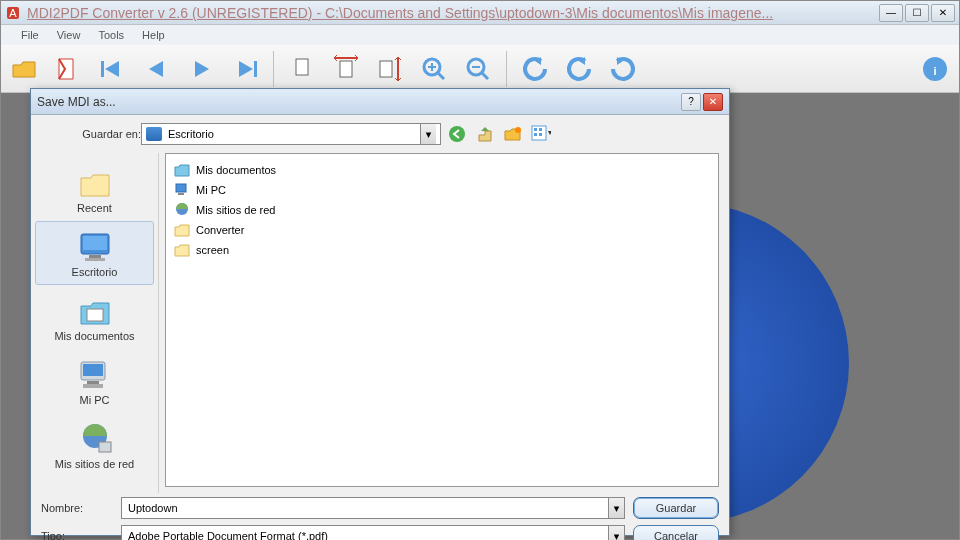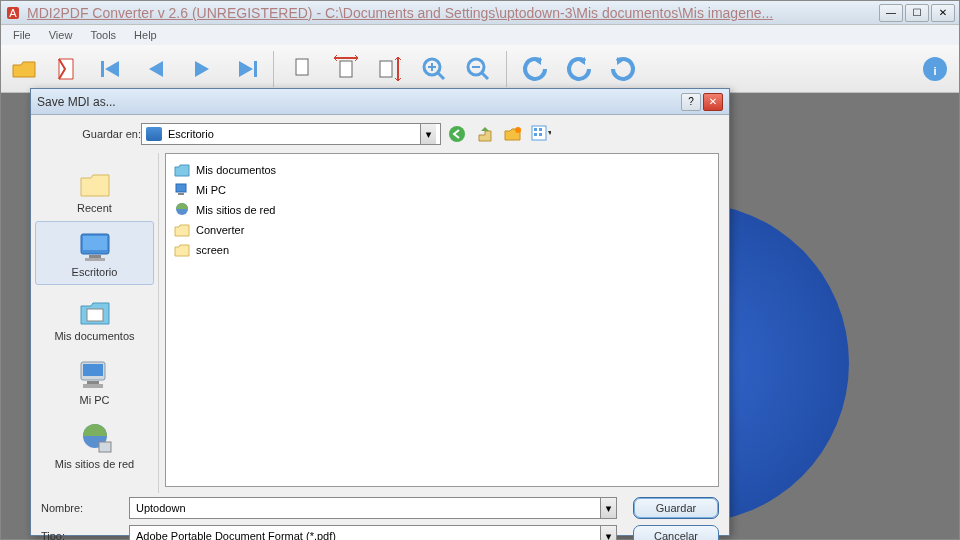--- a/index.html
+++ b/index.html
@@ -5,21 +5,21 @@
 * { box-sizing: border-box; margin: 0; padding: 0; font-family: Tahoma, sans-serif; font-size: 11px; }
 body { width: 960px; height: 540px; overflow: hidden; background: #000; position: relative; }
 
 .main-window { width: 960px; height: 540px; background: #e8e8e8; border: 1px solid #888; position: absolute; }
 .titlebar { height: 24px; background: linear-gradient(#e8f0f8,#d0dce8); border-bottom: 1px solid #c0c0c0; display: flex; align-items: center; padding: 0 4px; }
 .titlebar .app-icon { width: 16px; height: 16px; margin-right: 6px; }
 .titlebar .title-text { flex: 1; color: #b08080; font-size: 14px; text-decoration: underline; }
 .win-btns { display: flex; gap: 2px; }
 .win-btn { width: 24px; height: 18px; border: 1px solid #a0a8b0; background: linear-gradient(#f0f4f8,#d8e0e8); border-radius: 2px; display: flex; align-items: center; justify-content: center; font-size: 10px; cursor: pointer; }
 
-.menubar { height: 20px; background: #eef2f6; display: flex; align-items: center; padding: 0 4px; gap: 2px; }
+.menubar { height: 20px; background: #eef2f6; display: flex; align-items: center; padding: 0 12px; gap: 2px; }
 .menu-item { padding: 2px 8px; color: #555; cursor: pointer; }
 
 .toolbar { height: 48px; background: linear-gradient(#f8f8f8,#e8e8e8); border-bottom: 1px solid #c0c0c0; display: flex; align-items: center; padding: 0 8px; gap: 12px; }
 .tb-icon { width: 32px; height: 32px; display: flex; align-items: center; justify-content: center; cursor: pointer; }
 .tb-sep { width: 1px; height: 36px; background: #c0c0c0; }
 
 .content-area { position: absolute; top: 92px; left: 0; right: 0; bottom: 0; background: #777; }
 .blue-circle { position: absolute; right: 110px; top: 110px; width: 320px; height: 320px; background: radial-gradient(#3366cc,#1a4499); border-radius: 50%; }
 
 
@@ -43,21 +43,21 @@
 .place { display: flex; flex-direction: column; align-items: center; padding: 6px 2px; cursor: pointer; border: 1px solid transparent; border-radius: 3px; }
 .place.selected { background: #e0e8f4; border: 1px solid #b0c4de; }
 .place .pico { width: 40px; height: 36px; display: flex; align-items: center; justify-content: center; }
 .place .plabel { margin-top: 2px; color: #333; text-align: center; font-size: 11px; }
 
 .file-list { flex: 1; background: #fff; border: 1px solid #999; margin: 0 10px 6px 6px; padding: 6px; overflow: auto; }
 .file-item { display: flex; align-items: center; gap: 6px; padding: 2px; cursor: pointer; }
 .file-ico { width: 16px; height: 16px; display: flex; align-items: center; justify-content: center; }
 
 .dlg-bottom { padding: 4px 10px; }
-.form-row { display: flex; align-items: center; gap: 16px; margin-bottom: 6px; justify-content: flex-end; }
+.form-row { display: flex; align-items: center; gap: 8px; margin-bottom: 6px; justify-content: flex-end; }
 .form-row label { width: 72px; color: #333; }
 .form-input { flex: 1; height: 22px; border: 1px solid #888; background: #fff; display: flex; align-items: center; padding: 0 6px; }
 .form-input .dd { margin-left: auto; width: 16px; height: 20px; border-left: 1px solid #888; background: linear-gradient(#f0f0f0,#d8d8d8); display: flex; align-items: center; justify-content: center; margin-right: -6px; }
 .form-btn { width: 86px; height: 22px; border: 1px solid #4a7ab0; background: linear-gradient(#f0f6fc,#d8e6f4); border-radius: 7px; cursor: pointer; color: #333; }
 .form-btn.primary { border: 1px solid #3a6aa0; box-shadow: 0 0 0 1px #7ab0e0 inset; }
 
 svg { display: block; }
 </style>
 </head>
 <body>

